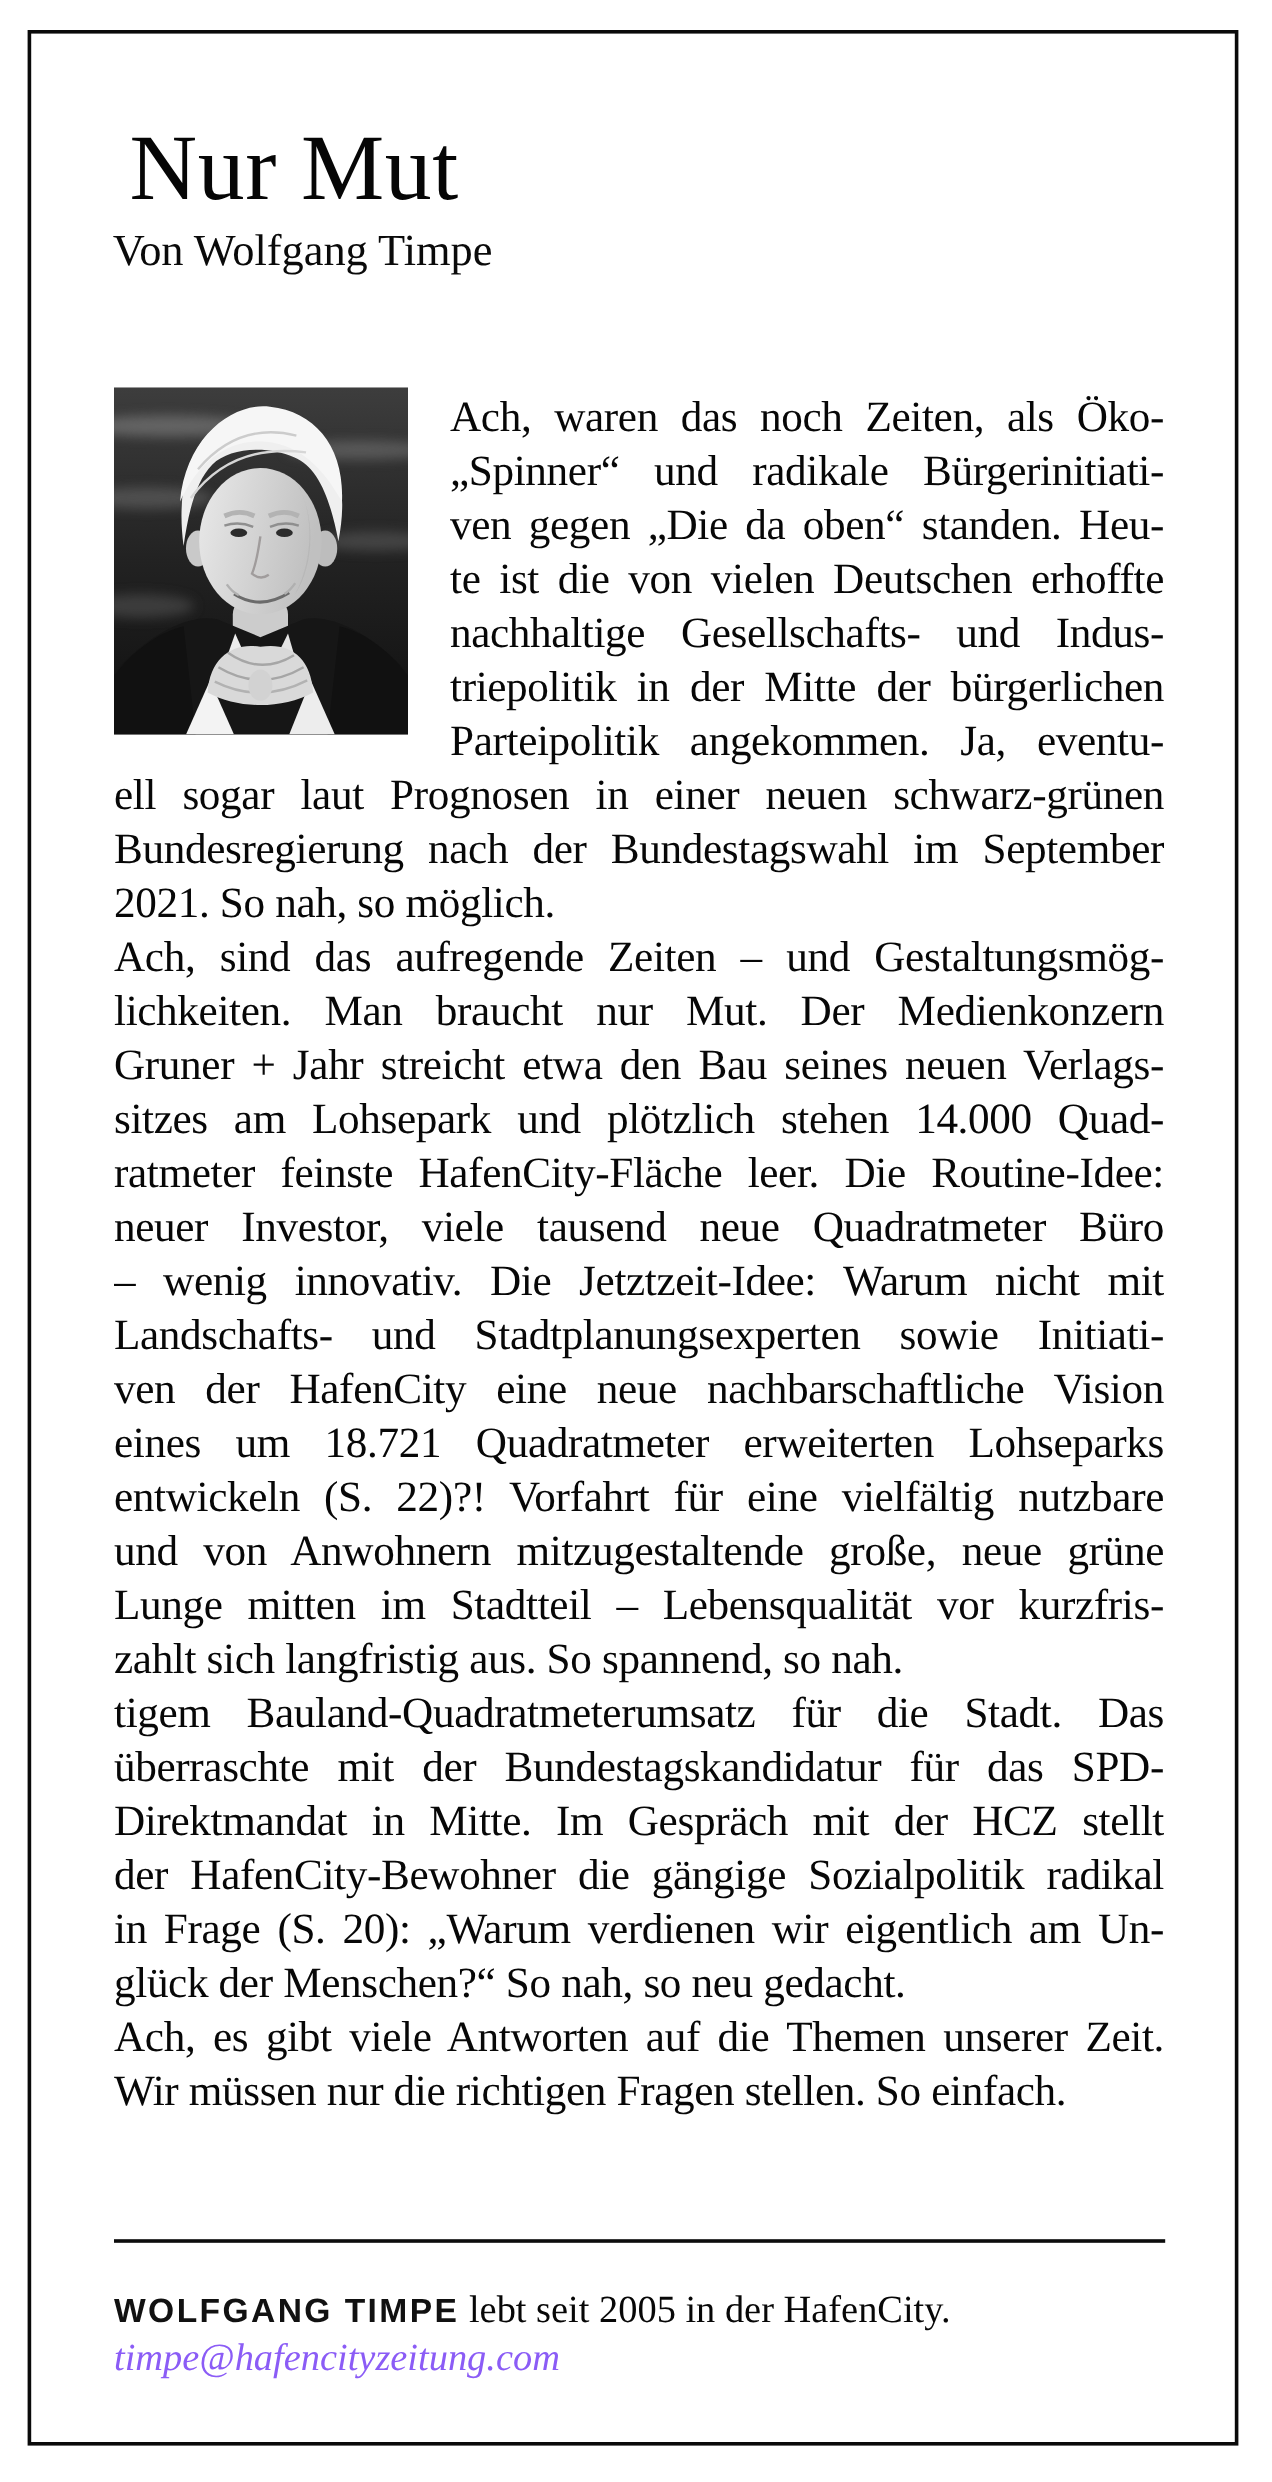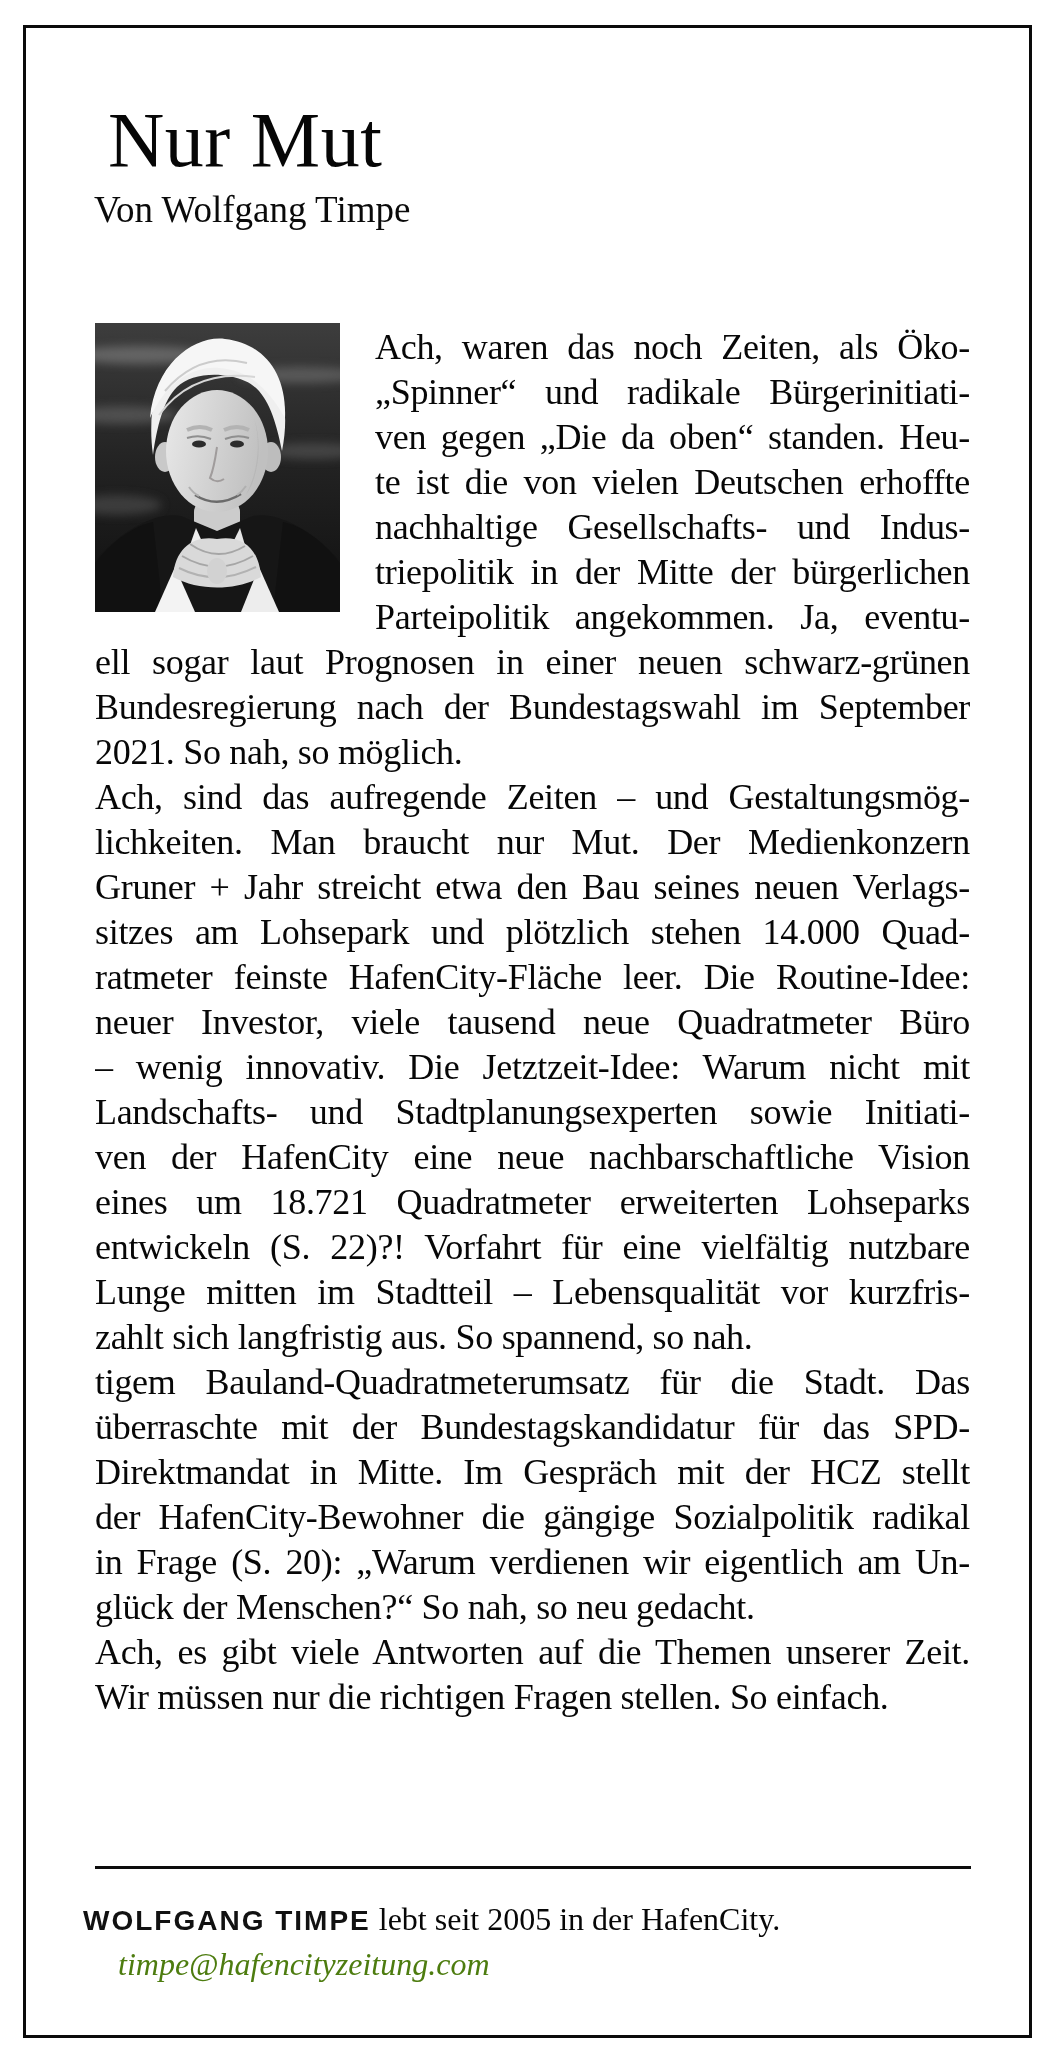--- a/index.html
+++ b/index.html
@@ -69,43 +69,42 @@
     -moz-text-align-last: left;
   }
   .divider {
     position: absolute;
     left: 95px; top: 1866px;
     width: 876px; height: 3px;
     background: #0c0c0c;
   }
   .footline {
     position: absolute;
-    left: 83px; top: 1896px;
+    left: 95px; top: 1896px;
     width: 880px;
     font-size: 32px;
-    line-height: 46px;
+    line-height: 57px;
     white-space: nowrap;
     color: #070707;
   }
   .footline .fname {
     font-family: "Liberation Sans", sans-serif;
     font-weight: 700;
     font-size: 28px;
     letter-spacing: 2px;
     color: #111;
   }
   .femail {
     position: absolute;
     left: 95px; top: 1941px;
     font-size: 32px;
     line-height: 46px;
     font-style: italic;
-    color: #4d7c0f;
-    white-space: nowrap;
-    margin-left: 23px;
+    color: #8b5cf6;
+    white-space: nowrap;
   }
 </style>
 </head>
 <body>
 
 <div class="frame"></div>
 
 <h1 class="title">Nur Mut</h1>
 
 <div class="byline">Von Wolfgang Timpe</div>
@@ -183,20 +182,21 @@
     <div class="bodyline">lichkeiten. Man braucht nur Mut. Der Medienkonzern</div>
     <div class="bodyline">Gruner + Jahr streicht etwa den Bau seines neuen Verlags-</div>
     <div class="bodyline">sitzes am Lohsepark und plötzlich stehen 14.000 Quad-</div>
     <div class="bodyline">ratmeter feinste HafenCity-Fläche leer. Die Routine-Idee:</div>
     <div class="bodyline">neuer Investor, viele tausend neue Quadratmeter Büro</div>
     <div class="bodyline">– wenig innovativ. Die Jetztzeit-Idee: Warum nicht mit</div>
     <div class="bodyline">Landschafts- und Stadtplanungsexperten sowie Initiati-</div>
     <div class="bodyline">ven der HafenCity eine neue nachbarschaftliche Vision</div>
     <div class="bodyline">eines um 18.721 Quadratmeter erweiterten Lohseparks</div>
     <div class="bodyline">entwickeln (S. 22)?! Vorfahrt für eine vielfältig nutzbare</div>
+    <div class="bodyline">und von Anwohnern mitzugestaltende große, neue grüne</div>
     <div class="bodyline">Lunge mitten im Stadtteil – Lebensqualität vor kurzfris-</div>
     <div class="bodyline lastline">zahlt sich langfristig aus. So spannend, so nah.</div>
     <div class="bodyline">tigem Bauland-Quadratmeterumsatz für die Stadt. Das</div>
     <div class="bodyline">überraschte mit der Bundestagskandidatur für das SPD-</div>
     <div class="bodyline">Direktmandat in Mitte. Im Gespräch mit der HCZ stellt</div>
     <div class="bodyline">der HafenCity-Bewohner die gängige Sozialpolitik radikal</div>
     <div class="bodyline">in Frage (S. 20): „Warum verdienen wir eigentlich am Un-</div>
     <div class="bodyline lastline">glück der Menschen?“ So nah, so neu gedacht.</div>
     <div class="bodyline">Ach, es gibt viele Antworten auf die Themen unserer Zeit.</div>
     <div class="bodyline lastline">Wir müssen nur die richtigen Fragen stellen. So einfach.</div>

